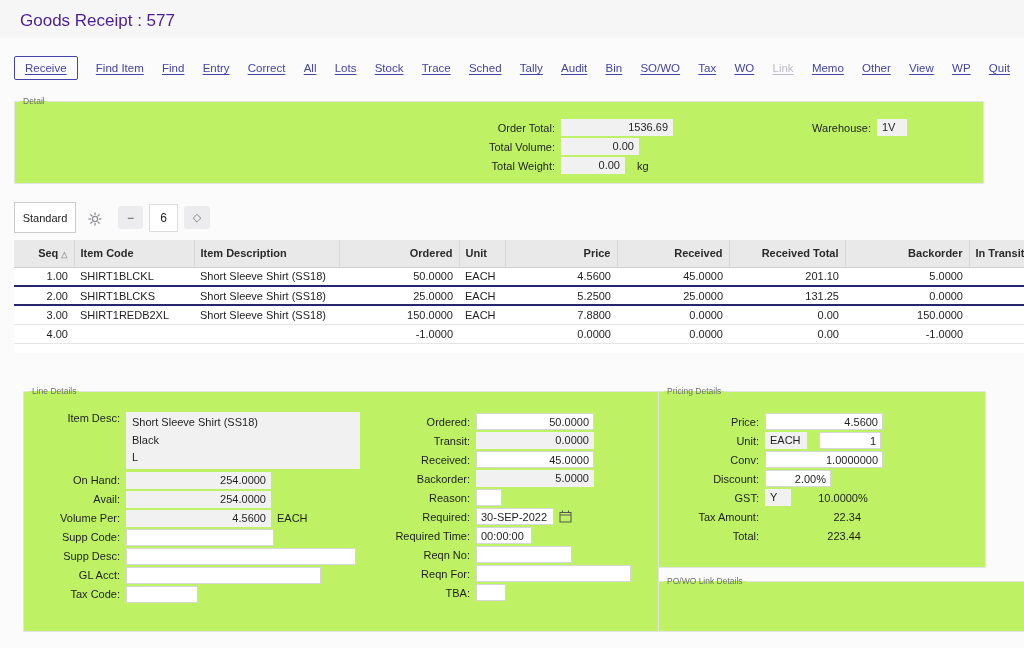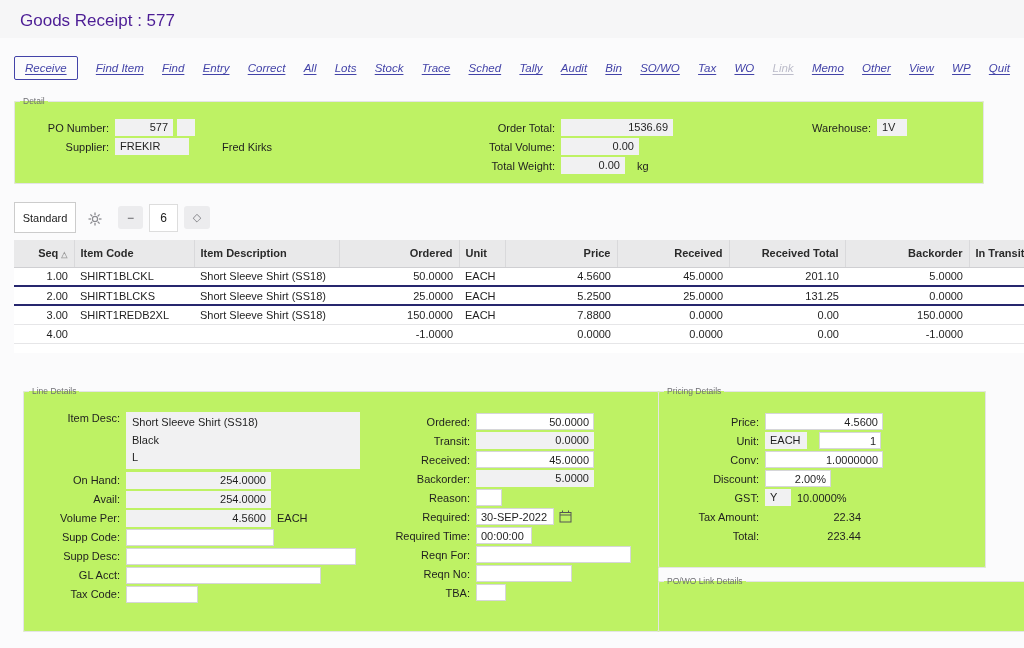--- a/index.html
+++ b/index.html
@@ -8,21 +8,21 @@
     width: 1024px; height: 648px; position: relative; overflow: hidden;
     font-family: "Liberation Sans", sans-serif; background: #fbfbfc; color: #1f1f1f;
   }
   .topstrip { position: absolute; left: 0; top: 0; width: 1024px; height: 38px; background: #f6f6f7; }
   .title { position: absolute; left: 20px; top: 11px; font-size: 17px; color: #4c1d95; }
 
   .toolbar { position: absolute; left: 14px; top: 52px; width: 996px; height: 32px;
              display: flex; justify-content: space-between; align-items: center; }
   .tb-btn { background: none; border: none; font-family: inherit; font-size: 11.5px;
             color: var(--accent); text-decoration: underline; text-underline-offset: 2px;
-            padding: 2px 0; cursor: pointer; white-space: nowrap; font-style: italic; }
+            padding: 2px 0; cursor: pointer; white-space: nowrap; }
   .tb-btn.active { border: 1px solid var(--accent); padding: 5px 10px; border-radius: 2px; }
   .tb-btn.disabled { color: var(--disabled); }
 
   fieldset.panel { position: absolute; border: 1px solid #e4e4e6; border-radius: 2px;
                    margin: 0; padding: 0; background: #bef264; }
   legend { font-size: 8.5px; color: #6f6f74; padding: 0 3px; margin-left: 5px; }
 
   .row { display: flex; align-items: center; height: 19px; }
   .lbl { font-size: 11px; color: #1f1f1f; text-align: right; margin-right: 6px; flex: none; }
   .ro { background: var(--field-bg); font-size: 11px; color: #1f1f1f; height: 17px;
@@ -119,32 +119,20 @@
     <button type="button" class="tb-btn disabled">Link</button>
     <button type="button" class="tb-btn">Memo</button>
     <button type="button" class="tb-btn">Other</button>
     <button type="button" class="tb-btn">View</button>
     <button type="button" class="tb-btn">WP</button>
     <button type="button" class="tb-btn">Quit</button>
   </div>
 
 <fieldset class="panel detail-panel">
   <legend>Detail</legend>
-  <div class="dp-left">
-    <div class="row">
-      <span class="lbl w88">PO Number:</span>
-      <div class="ro num w58">577</div>
-      <div class="ro w18" style="margin-left:4px"></div>
-    </div>
-    <div class="row">
-      <span class="lbl w88">Supplier:</span>
-      <div class="ro w74">FREKIR</div>
-      <span class="plain supplier-name">Fred Kirks</span>
-    </div>
-  </div>
   <div class="dp-center">
     <div class="row">
       <span class="lbl w108">Order Total:</span>
       <div class="ro num w112">1536.69</div>
     </div>
     <div class="row">
       <span class="lbl w108">Total Volume:</span>
       <div class="ro num w78">0.00</div>
     </div>
     <div class="row">
@@ -334,26 +322,26 @@
           <line x1="3.5" y1="0.5" x2="3.5" y2="3" stroke="#555" stroke-width="1"></line>
           <line x1="9.5" y1="0.5" x2="9.5" y2="3" stroke="#555" stroke-width="1"></line>
         </svg>
       </span>
     </div>
     <div class="row">
       <span class="lbl w104">Required Time:</span>
       <input class="fld w56" value="00:00:00" style="">
     </div>
     <div class="row">
+      <span class="lbl w104">Reqn No:</span>
+      <input class="fld w96" value="" style="">
+    </div>
+    <div class="row">
       <span class="lbl w104">Reqn For:</span>
       <input class="fld w155" value="" style="">
-    </div>
-    <div class="row">
-      <span class="lbl w104">Reqn No:</span>
-      <input class="fld w96" value="" style="">
     </div>
     <div class="row">
       <span class="lbl w104">TBA:</span>
       <input class="fld w30" value="" style="">
     </div>
   </div>
 </fieldset>
 
 <fieldset class="panel pricing">
   <legend>Pricing Details</legend>
@@ -371,21 +359,21 @@
       <span class="lbl w92">Conv:</span>
       <input class="fld r w118" value="1.0000000" style="">
     </div>
     <div class="row">
       <span class="lbl w92">Discount:</span>
       <input class="fld r w66" value="2.00%" style="">
     </div>
     <div class="row">
       <span class="lbl w92">GST:</span>
       <div class="ro w26">Y</div>
-      <span class="plain num w92 gap6" style="display:inline-block;text-align:left;">10.0000%</span>
+      <span class="plain num w92 gap6" style="display:inline-block;text-align:center;">10.0000%</span>
     </div>
     <div class="row">
       <span class="lbl w92">Tax Amount:</span>
       <span class="plain num w96" style="display:inline-block;text-align:right;">22.34</span>
     </div>
     <div class="row">
       <span class="lbl w92">Total:</span>
       <span class="plain num w96" style="display:inline-block;text-align:right;">223.44</span>
     </div>
   </div>

